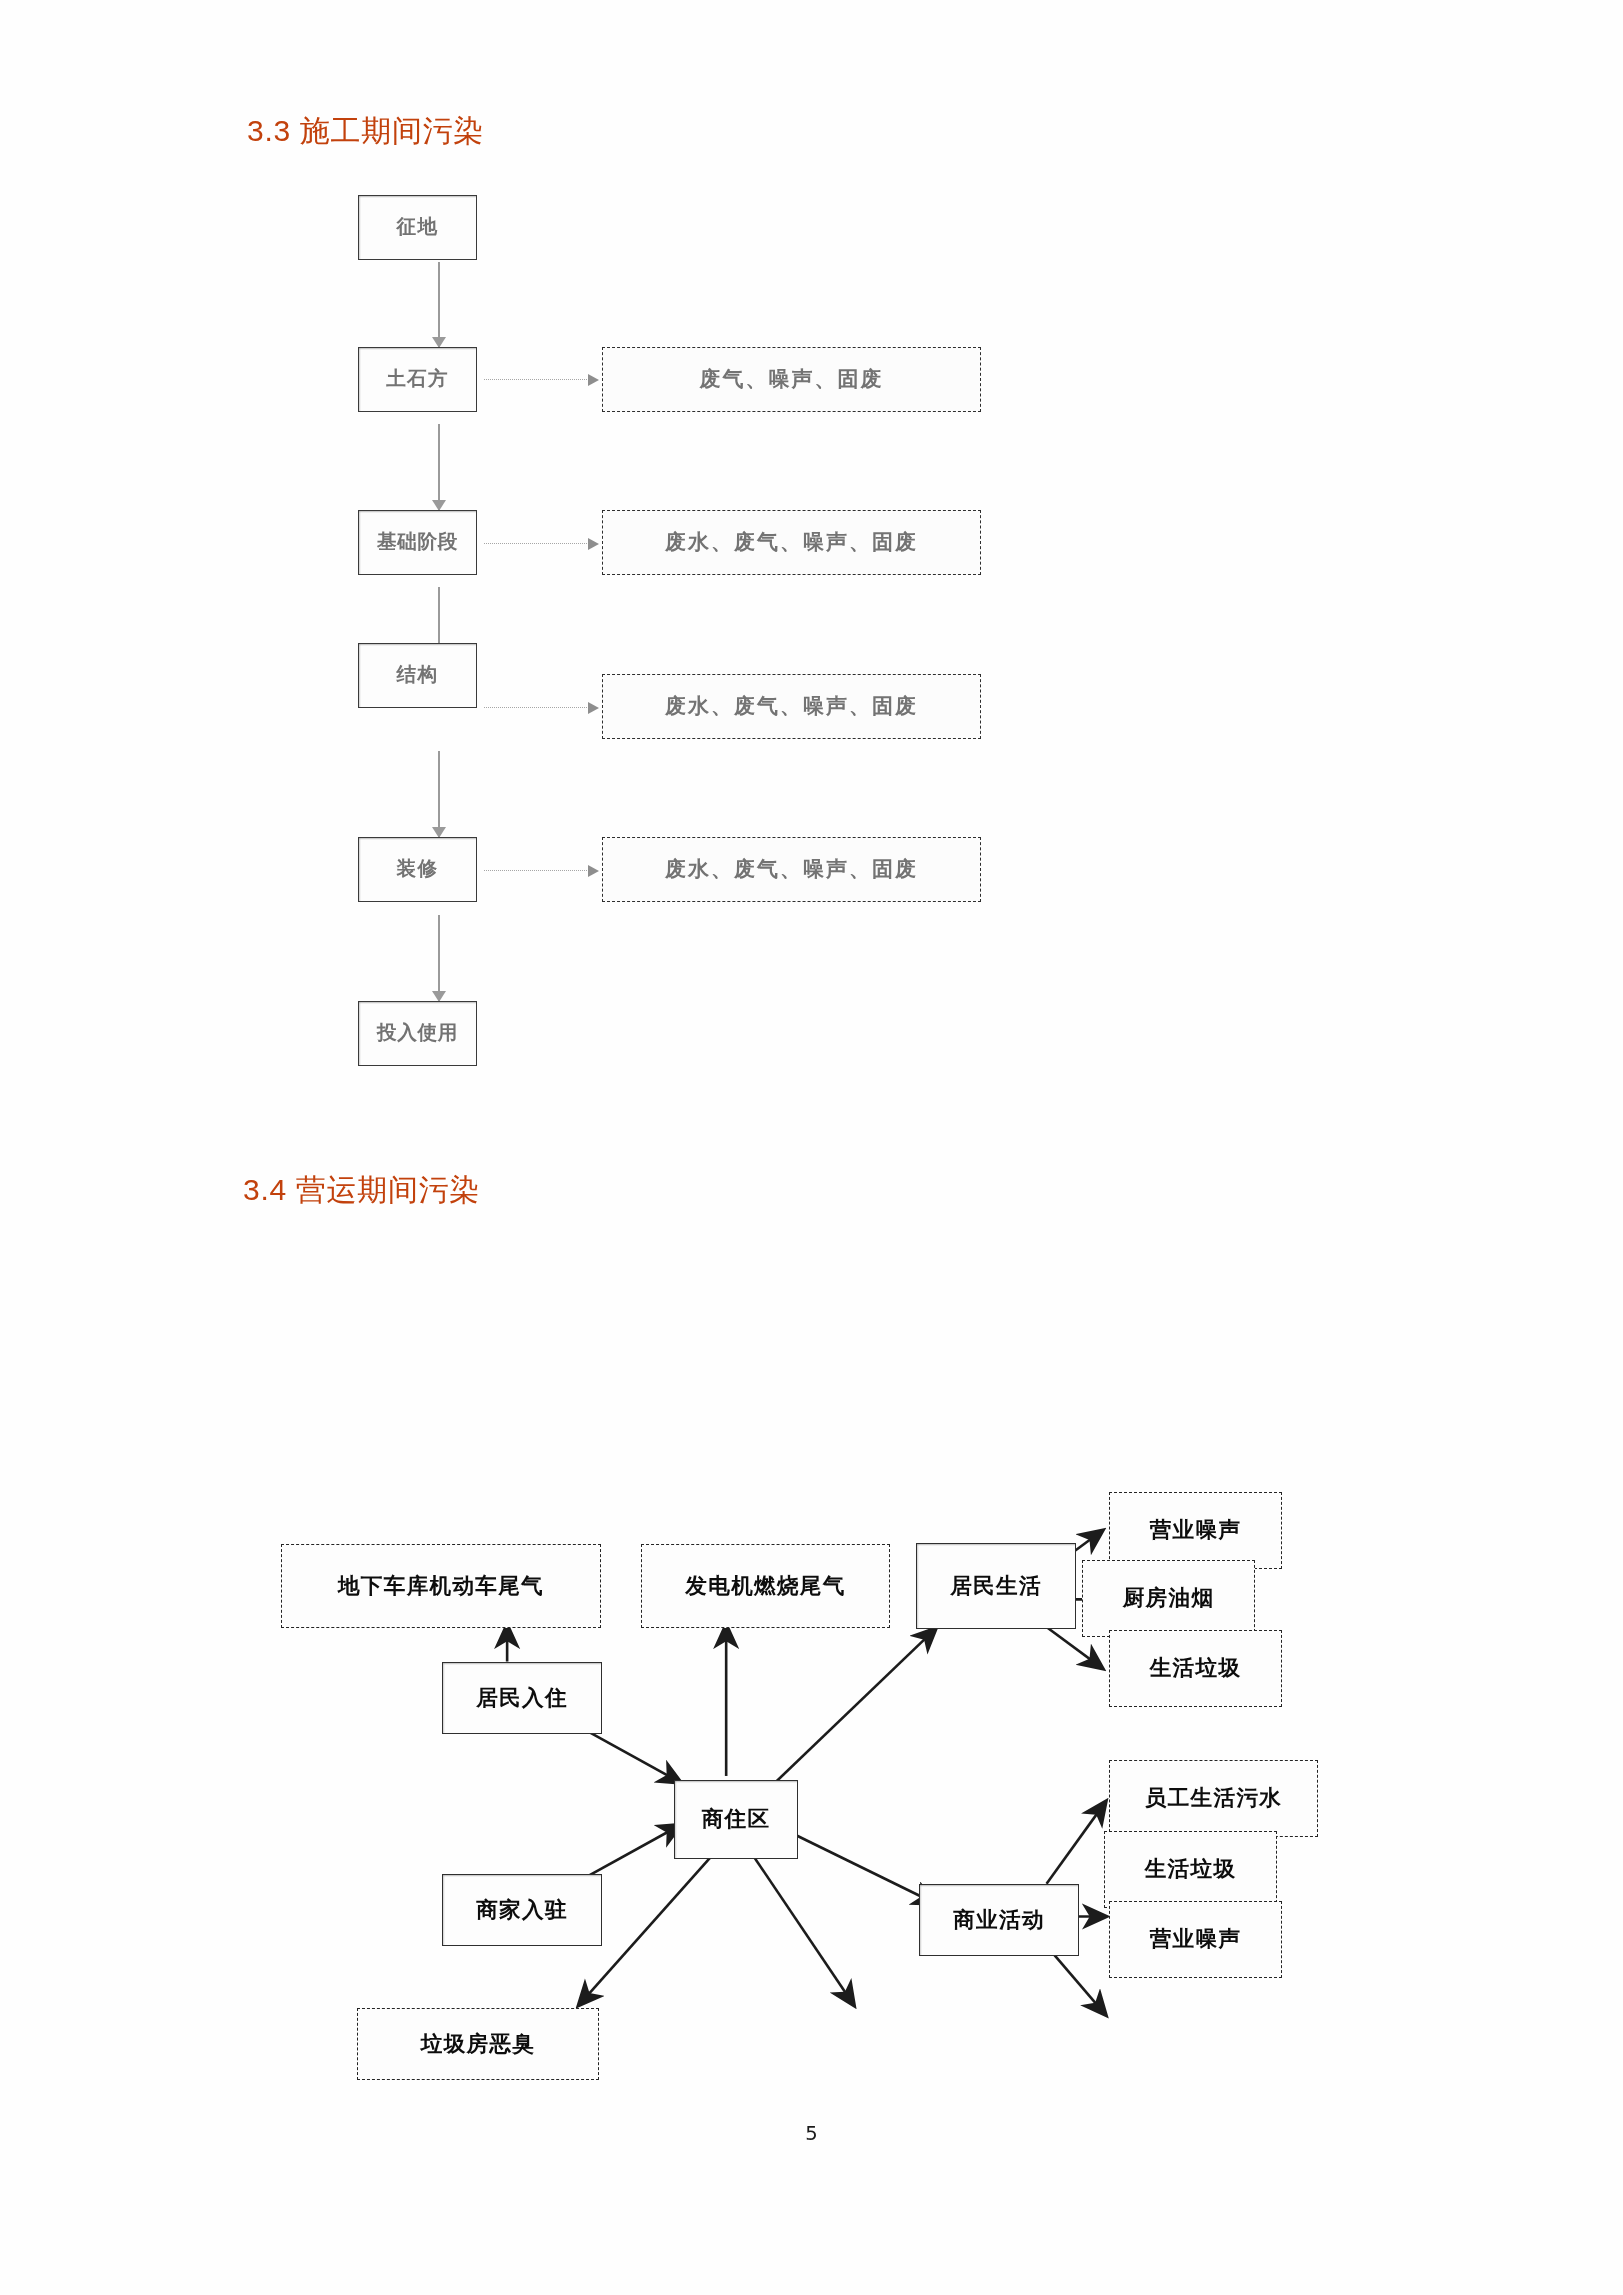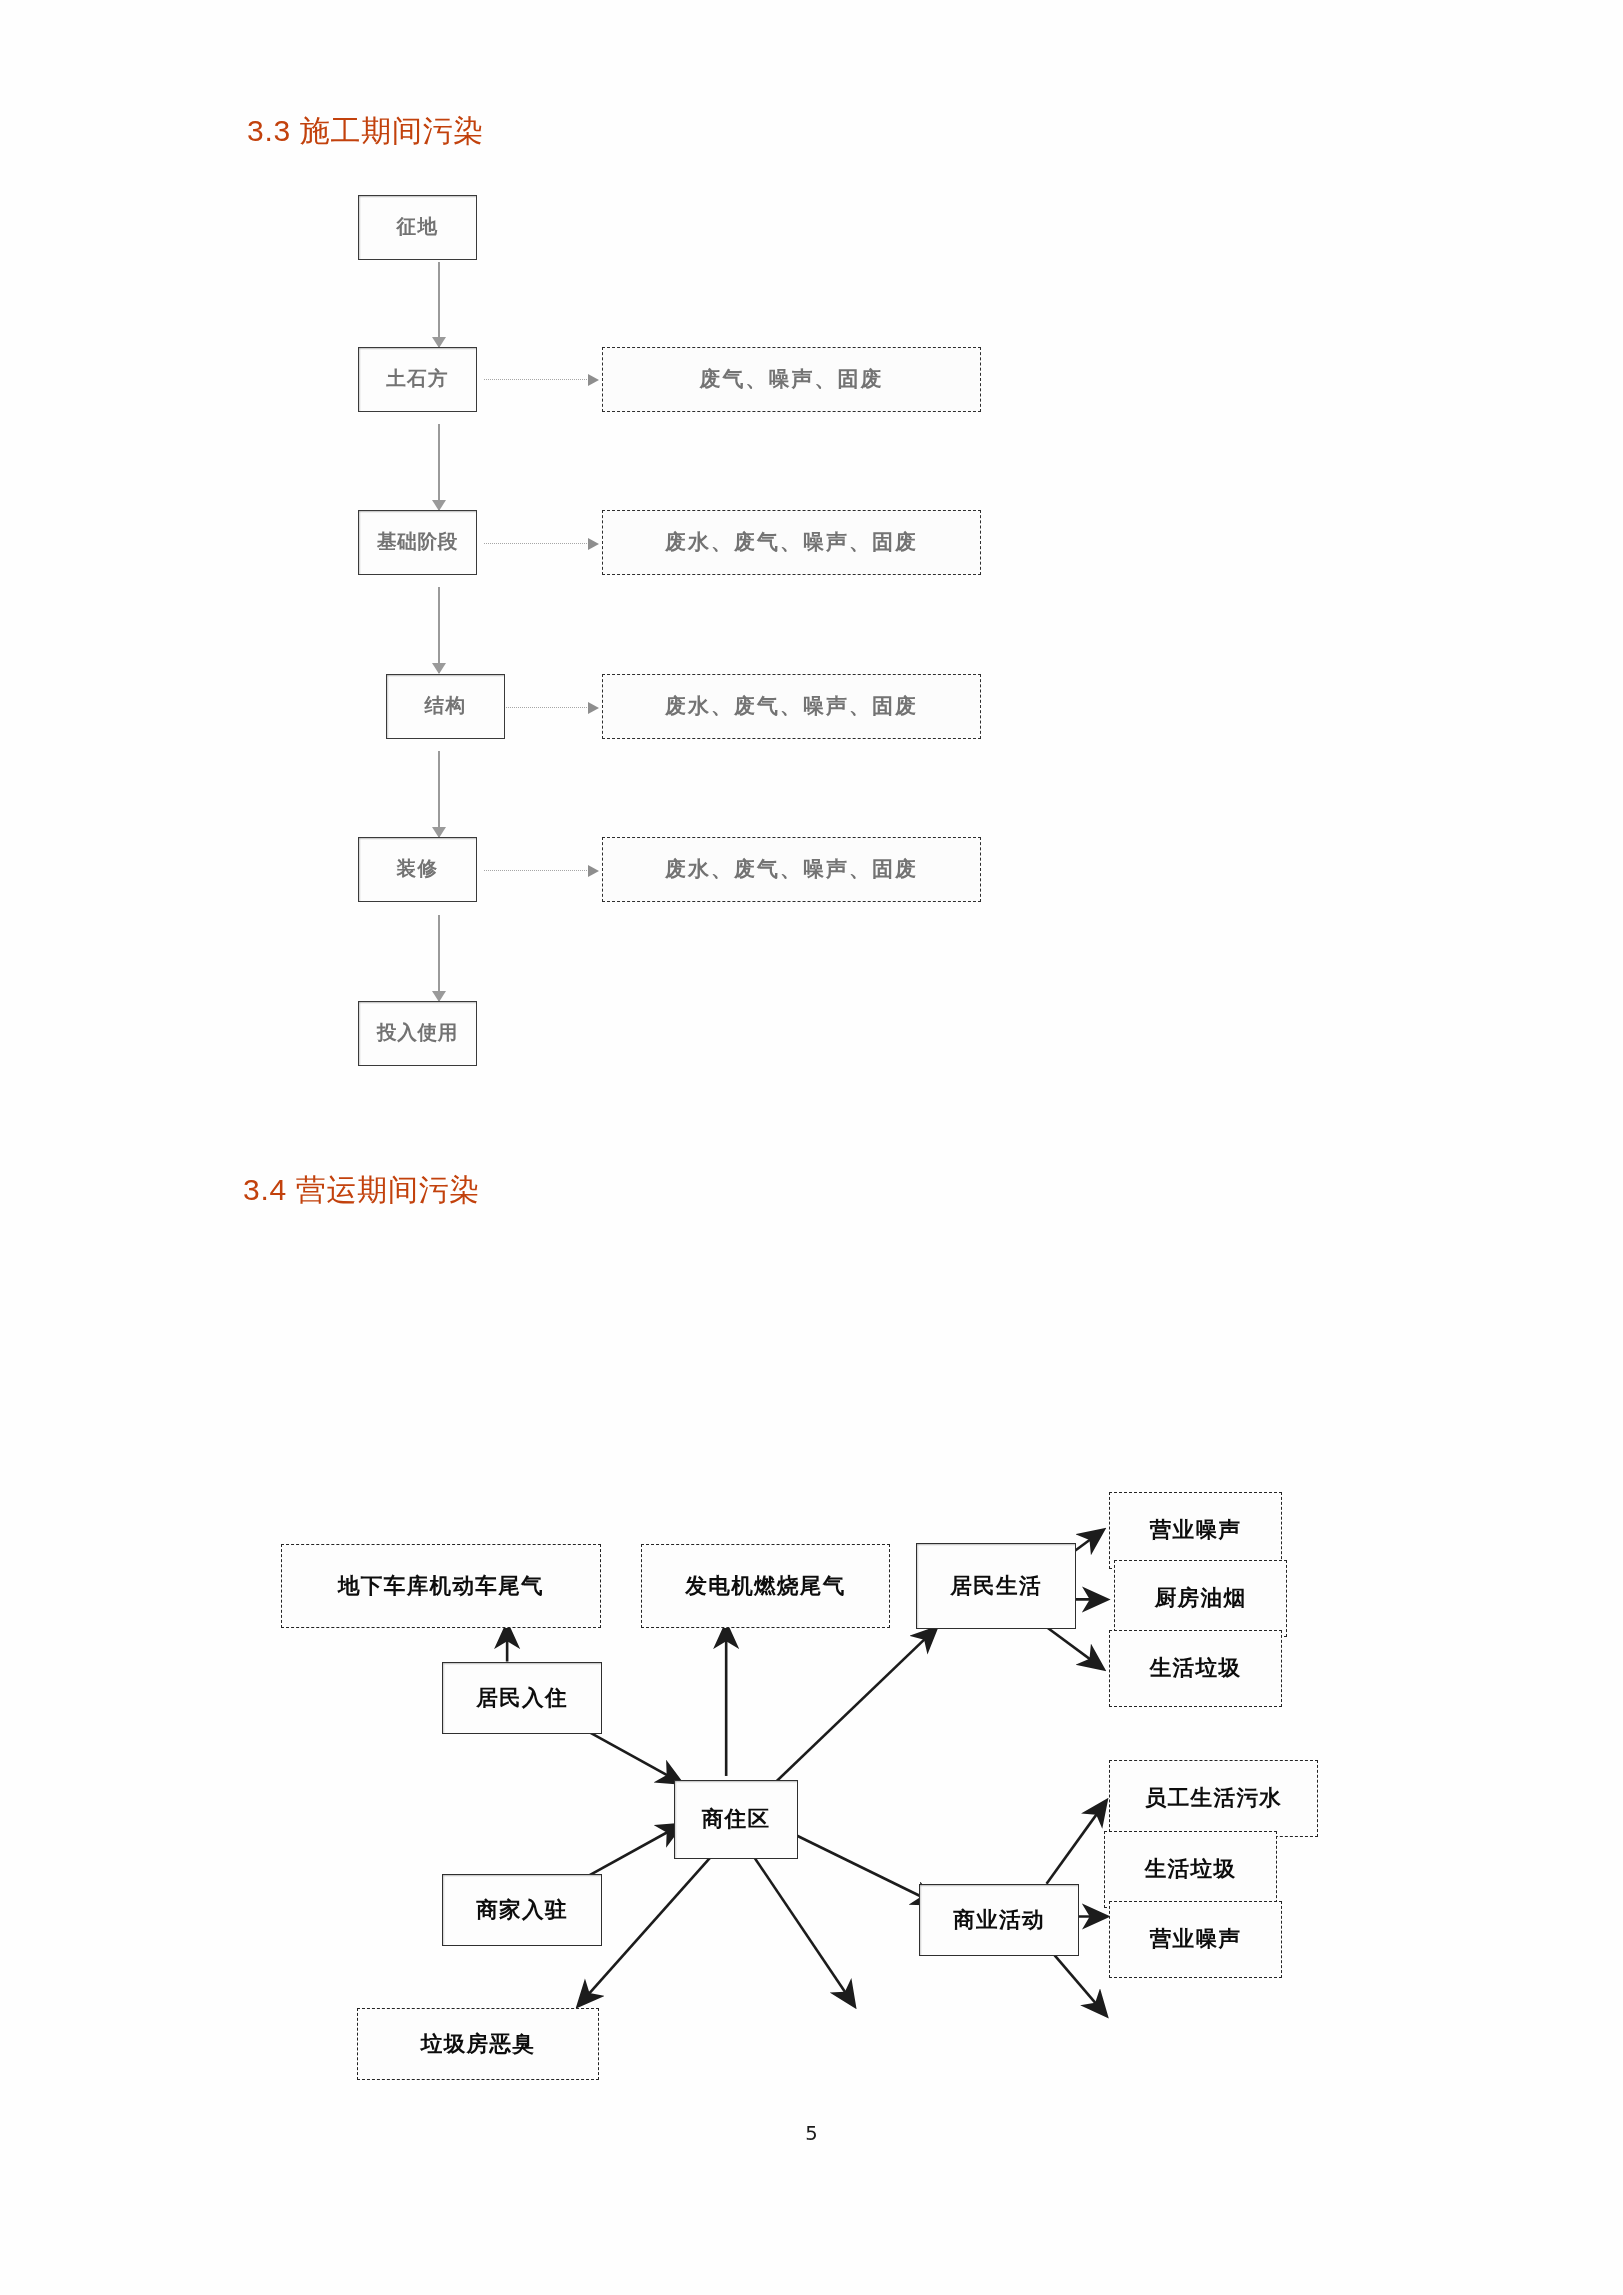--- a/index.html
+++ b/index.html
@@ -160,21 +160,21 @@
     <div class="h-arrow" style="left:484px; top:543px; width:105px;"></div>
     <div class="h-arrow" style="left:484px; top:707px; width:105px;"></div>
     <div class="h-arrow" style="left:484px; top:870px; width:105px;"></div>
 
     <div class="node solid fc-stage" style="left:358px; top:195px;">征地</div>
 
     <div class="node solid fc-stage" style="left:358px; top:347px;">土石方</div>
 
     <div class="node solid fc-stage wide" style="left:358px; top:510px;">基础阶段</div>
 
-    <div class="node solid fc-stage" style="left:358px; top:674px;margin-left:28px;">结构</div>
+    <div class="node solid fc-stage" style="left:358px; top:643px;">结构</div>
 
     <div class="node solid fc-stage" style="left:358px; top:837px;">装修</div>
 
     <div class="node solid fc-stage wide" style="left:358px; top:1001px;">投入使用</div>
 
     <div class="node dashed fc-out" style="left:602px; top:347px; width:379px;">废气、噪声、固废</div>
 
     <div class="node dashed fc-out" style="left:602px; top:510px; width:379px;">废水、废气、噪声、固废</div>
 
     <div class="node dashed fc-out" style="left:602px; top:674px; width:379px;">废水、废气、噪声、固废</div>
@@ -231,21 +231,21 @@
     <div class="node solid op-node" style="left:442px; top:432px; width:160px; height:72px;">居民入住</div>
 
     <div class="node solid op-node" style="left:442px; top:644px; width:160px; height:72px;">商家入驻</div>
 
     <div class="node solid op-node" style="left:674px; top:550px; width:124px; height:79px;">商住区</div>
 
     <div class="node solid op-node" style="left:919px; top:654px; width:160px; height:72px;">商业活动</div>
 
     <div class="node dashed op-node" style="left:1109px; top:262px; width:173px; height:77px;">营业噪声</div>
 
-    <div class="node dashed op-node" style="left:1114px; top:330px; width:173px; height:77px;">厨房油烟</div>
+    <div class="node dashed op-node" style="left:1082px; top:330px; width:173px; height:77px;">厨房油烟</div>
 
     <div class="node dashed op-node" style="left:1109px; top:400px; width:173px; height:77px;">生活垃圾</div>
 
     <div class="node dashed op-node" style="left:1109px; top:530px; width:209px; height:77px;">员工生活污水</div>
 
     <div class="node dashed op-node" style="left:1104px; top:601px; width:173px; height:77px;">生活垃圾</div>
 
     <div class="node dashed op-node" style="left:1109px; top:671px; width:173px; height:77px;">营业噪声</div>
 
     <div class="node dashed op-node" style="left:357px; top:778px; width:242px; height:72px;">垃圾房恶臭</div>

